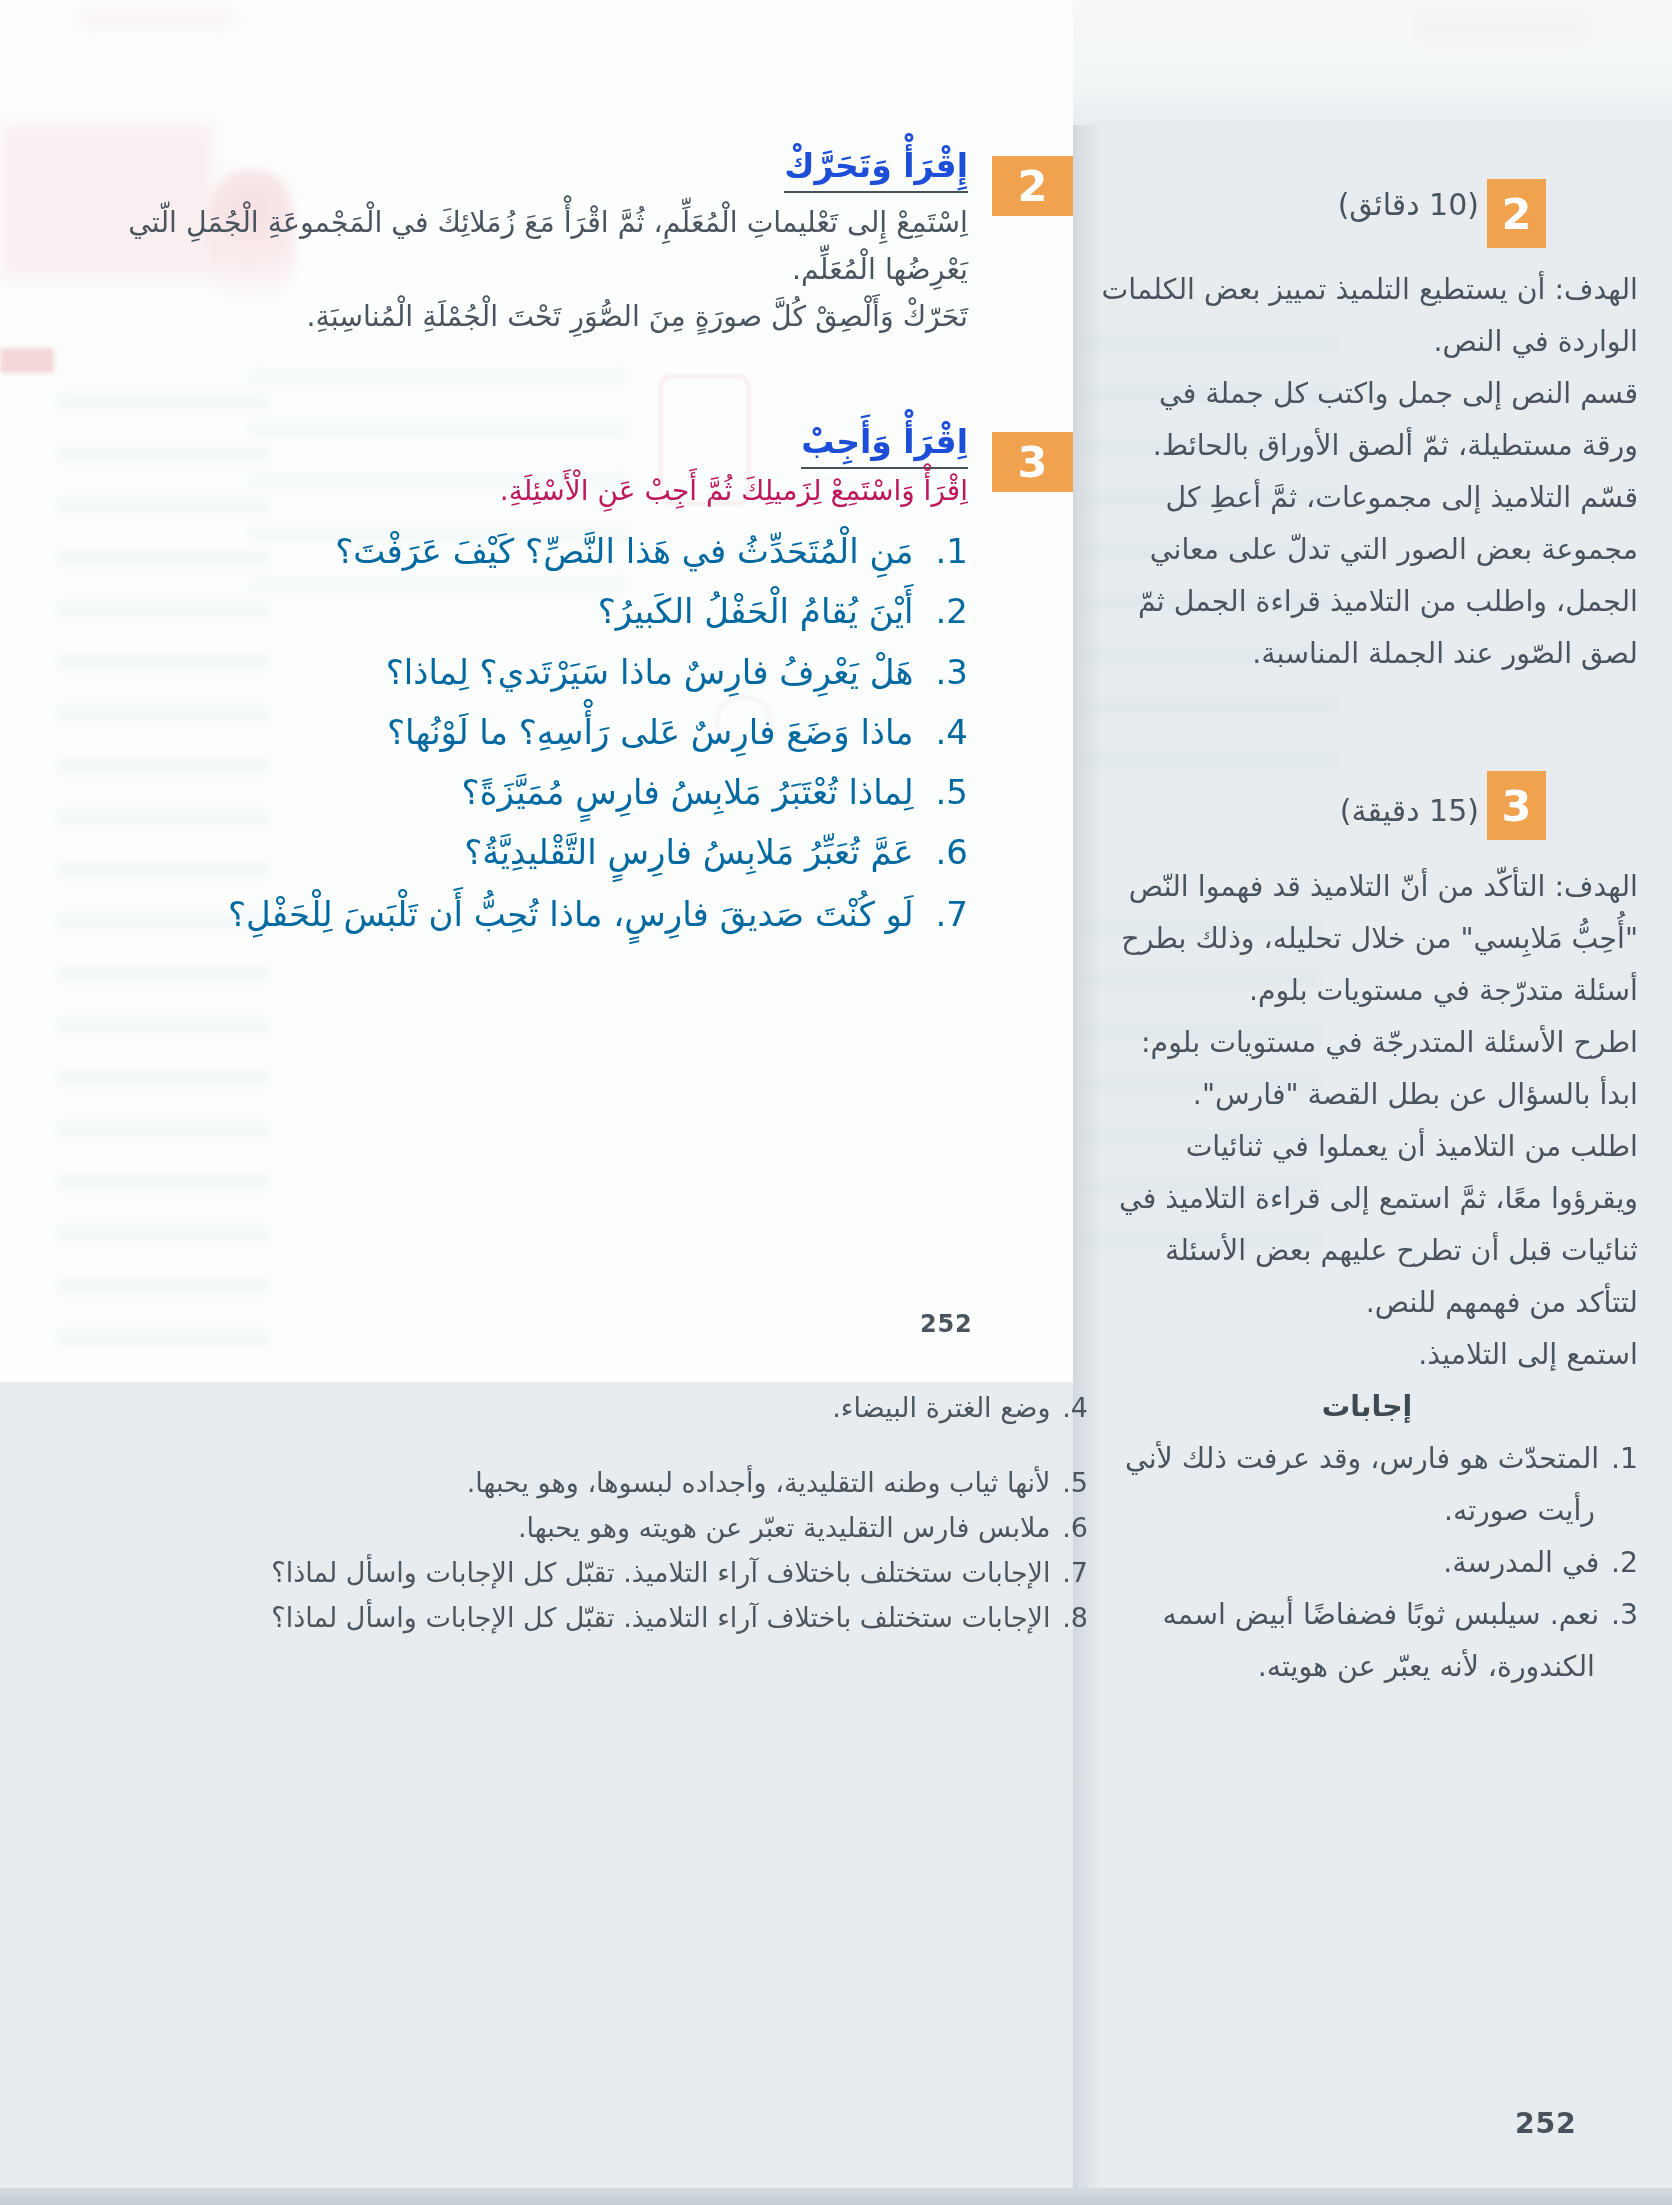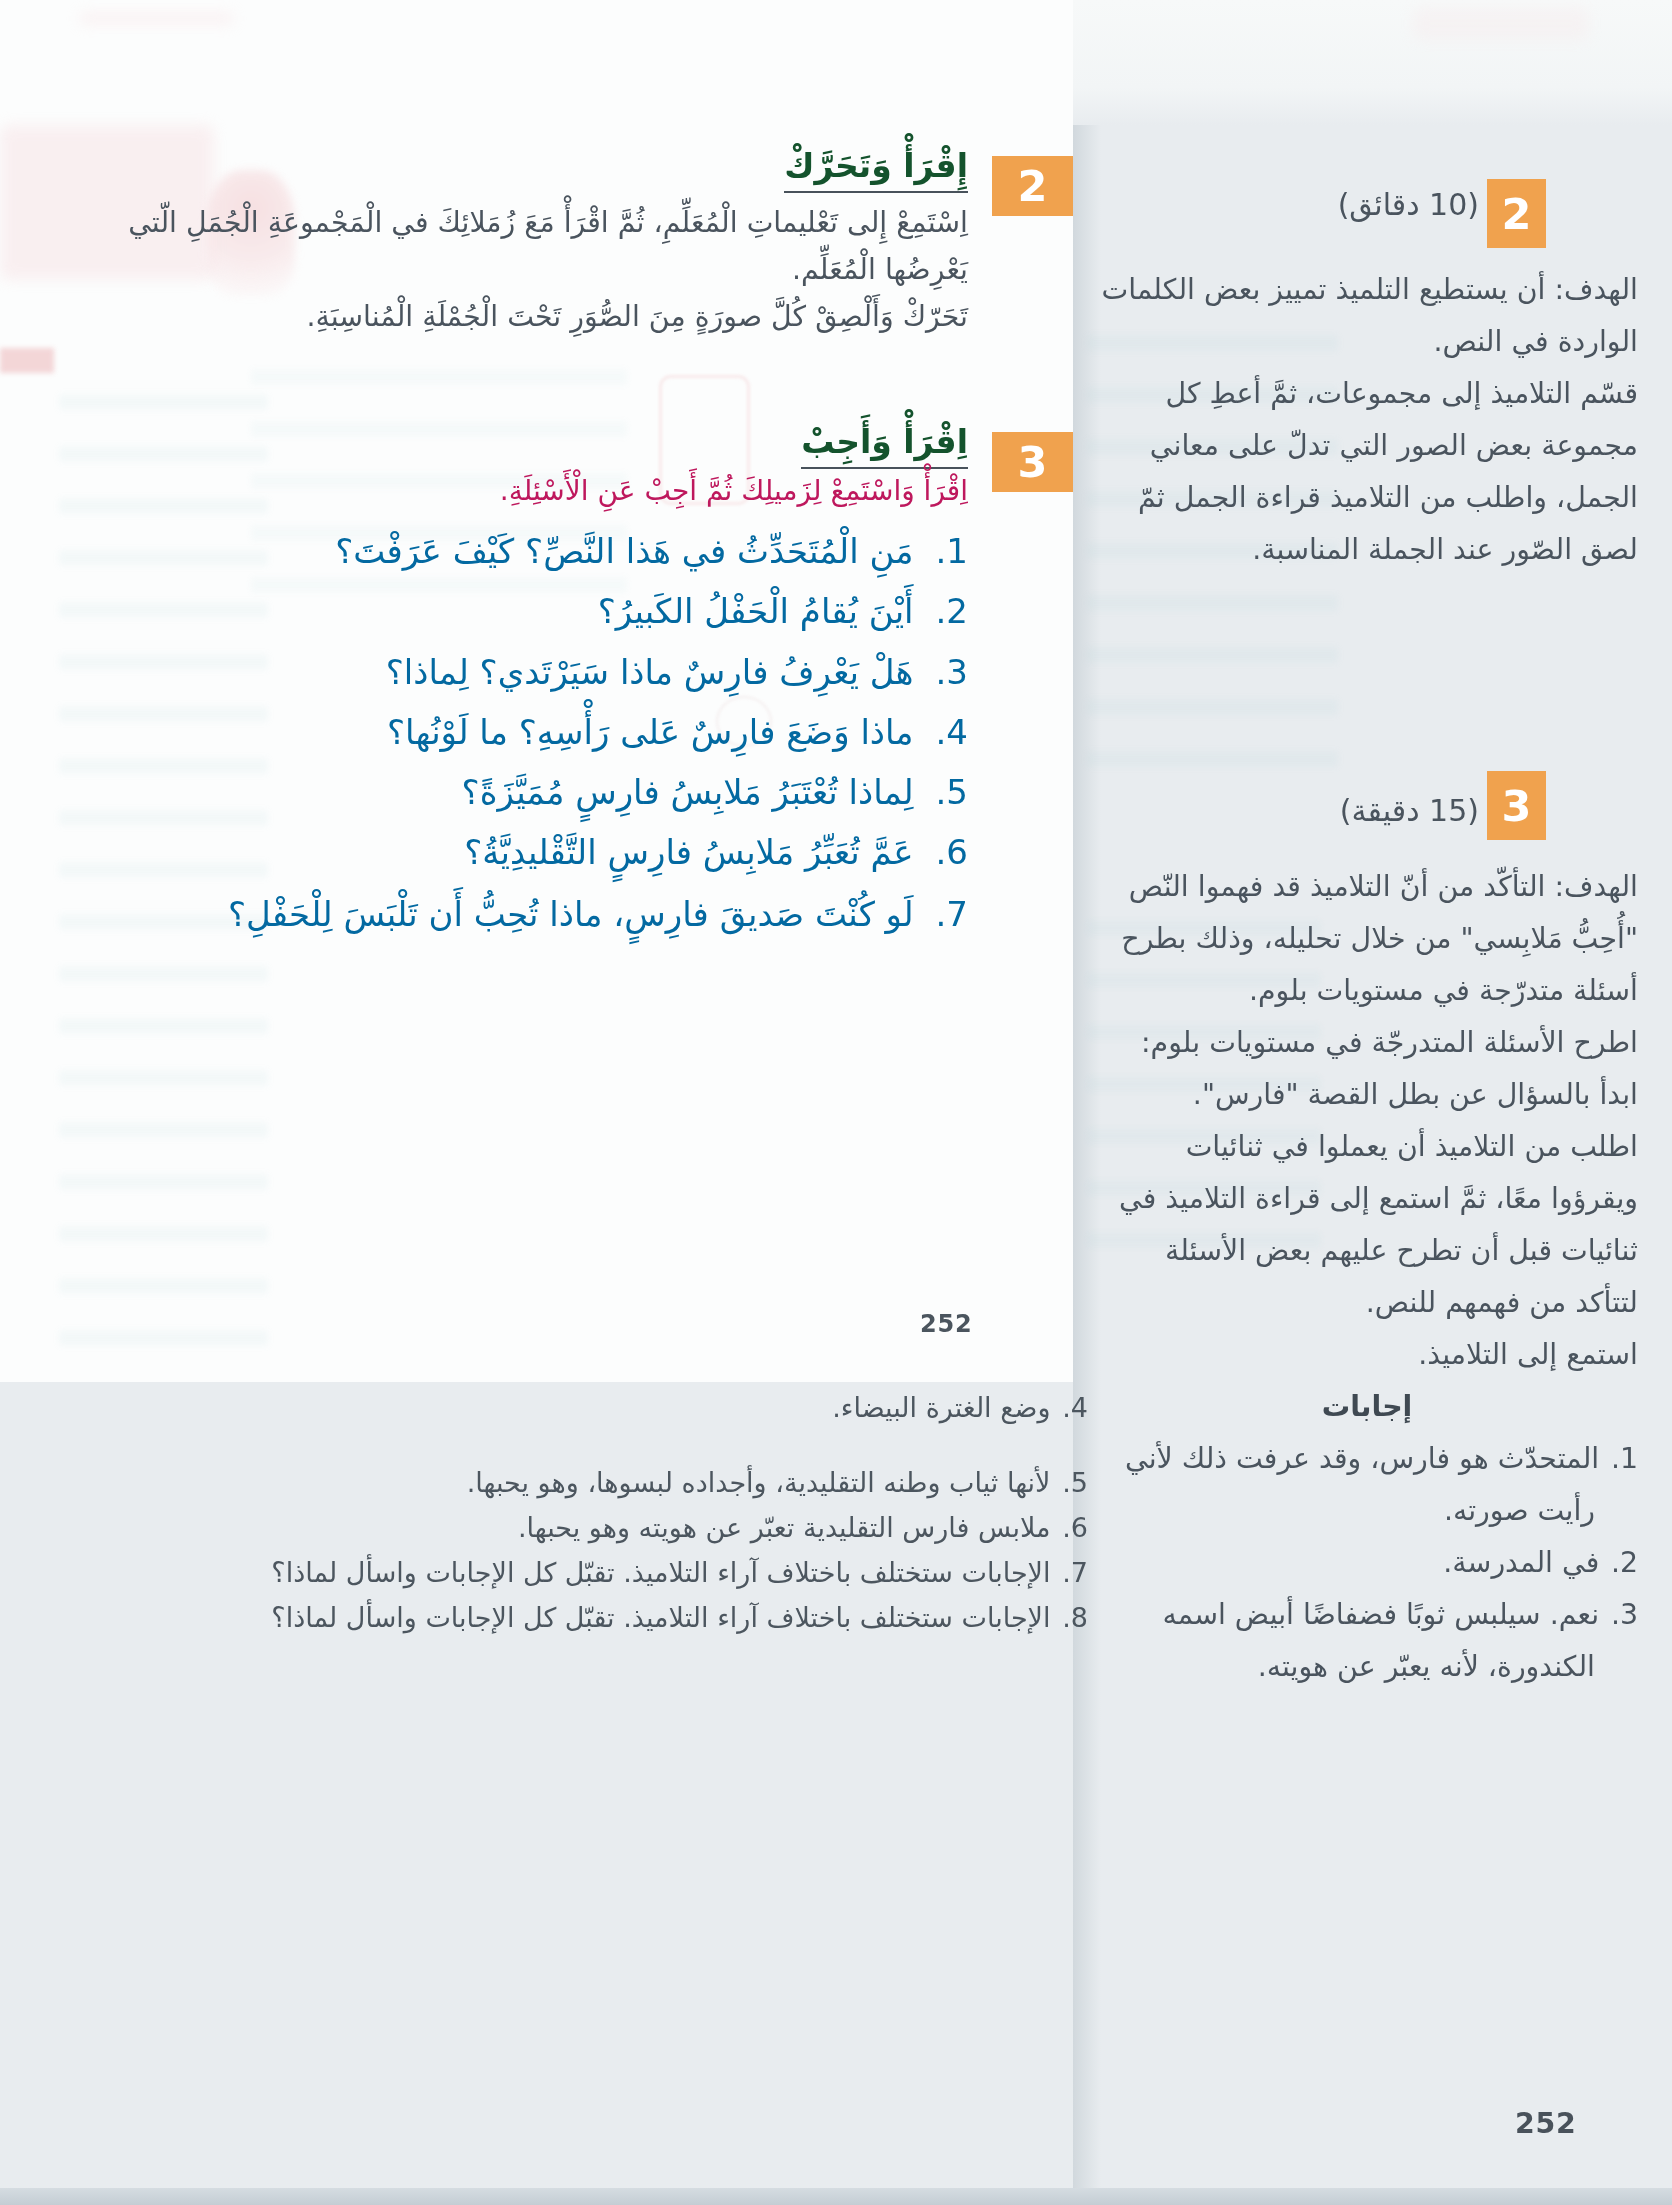--- a/index.html
+++ b/index.html
@@ -32,21 +32,21 @@
     position:absolute; background:#f0a24e; color:#ffffff;
     display:flex; align-items:center; justify-content:center;
     font-weight:bold;
   }
   .badge-card { width:81px; height:60px; font-size:43px; }
   .badge-side { width:59px; height:69px; font-size:43px; }
 
   .abs { position:absolute; white-space:nowrap; direction:rtl; }
 
   .card-title {
-    font-size:33px; font-weight:bold; color:#14532d; line-height:1;
+    font-size:33px; font-weight:bold; color:#1d4ed8; line-height:1;
   }
   .card-title .u { border-bottom:2.5px solid #48525b; padding-bottom:5.9px; }
   .card-line { font-size:28.4px; color:#4a545e; line-height:1; }
   .card-sub  { font-size:28px; color:#be185d; line-height:1; }
 
   .q-row { font-size:34px; color:#0369a1; line-height:1.25; }
   .q-num { margin-left:22px; }
 
   .ans-row { font-size:27px; color:#4c565f; line-height:1.2; }
   .ans-num { margin-left:11.7px; }
@@ -159,20 +159,21 @@
   <div class="ghost-script" style="left:1087px;top:301px;width:251px;height:468px;opacity:.5;"></div>
   <div class="ghost-script" style="left:1087px;top:886px;width:234px;height:385px;opacity:.45;"></div>
 
   <div class="badge badge-side" style="left:1487px;top:179px;">
     <span>2</span>
   </div>
   <div class="abs side-dur" style="right:194px;top:187px;">(10 دقائق)</div>
 
   <div class="side-text" style="top:264px;">
     <p>الهدف: أن يستطيع التلميذ تمييز بعض الكلمات الواردة في النص.</p>
+    <p>قسم النص إلى جمل واكتب كل جملة في ورقة مستطيلة، ثمّ ألصق الأوراق بالحائط.</p>
     <p>قسّم التلاميذ إلى مجموعات، ثمَّ أعطِ كل مجموعة بعض الصور التي تدلّ على معاني الجمل، واطلب من التلاميذ قراءة الجمل ثمّ لصق الصّور عند الجملة المناسبة.</p>
   </div>
 
   <div class="badge badge-side" style="left:1487px;top:771px;">
     <span>3</span>
   </div>
   <div class="abs side-dur" style="right:194px;top:793px;">(15 دقيقة)</div>
 
   <div class="side-text" style="top:861px;">
     <p>الهدف: التأكّد من أنّ التلاميذ قد فهموا النّص "أُحِبُّ مَلابِسي" من خلال تحليله، وذلك بطرح أسئلة متدرّجة في مستويات بلوم.</p>

